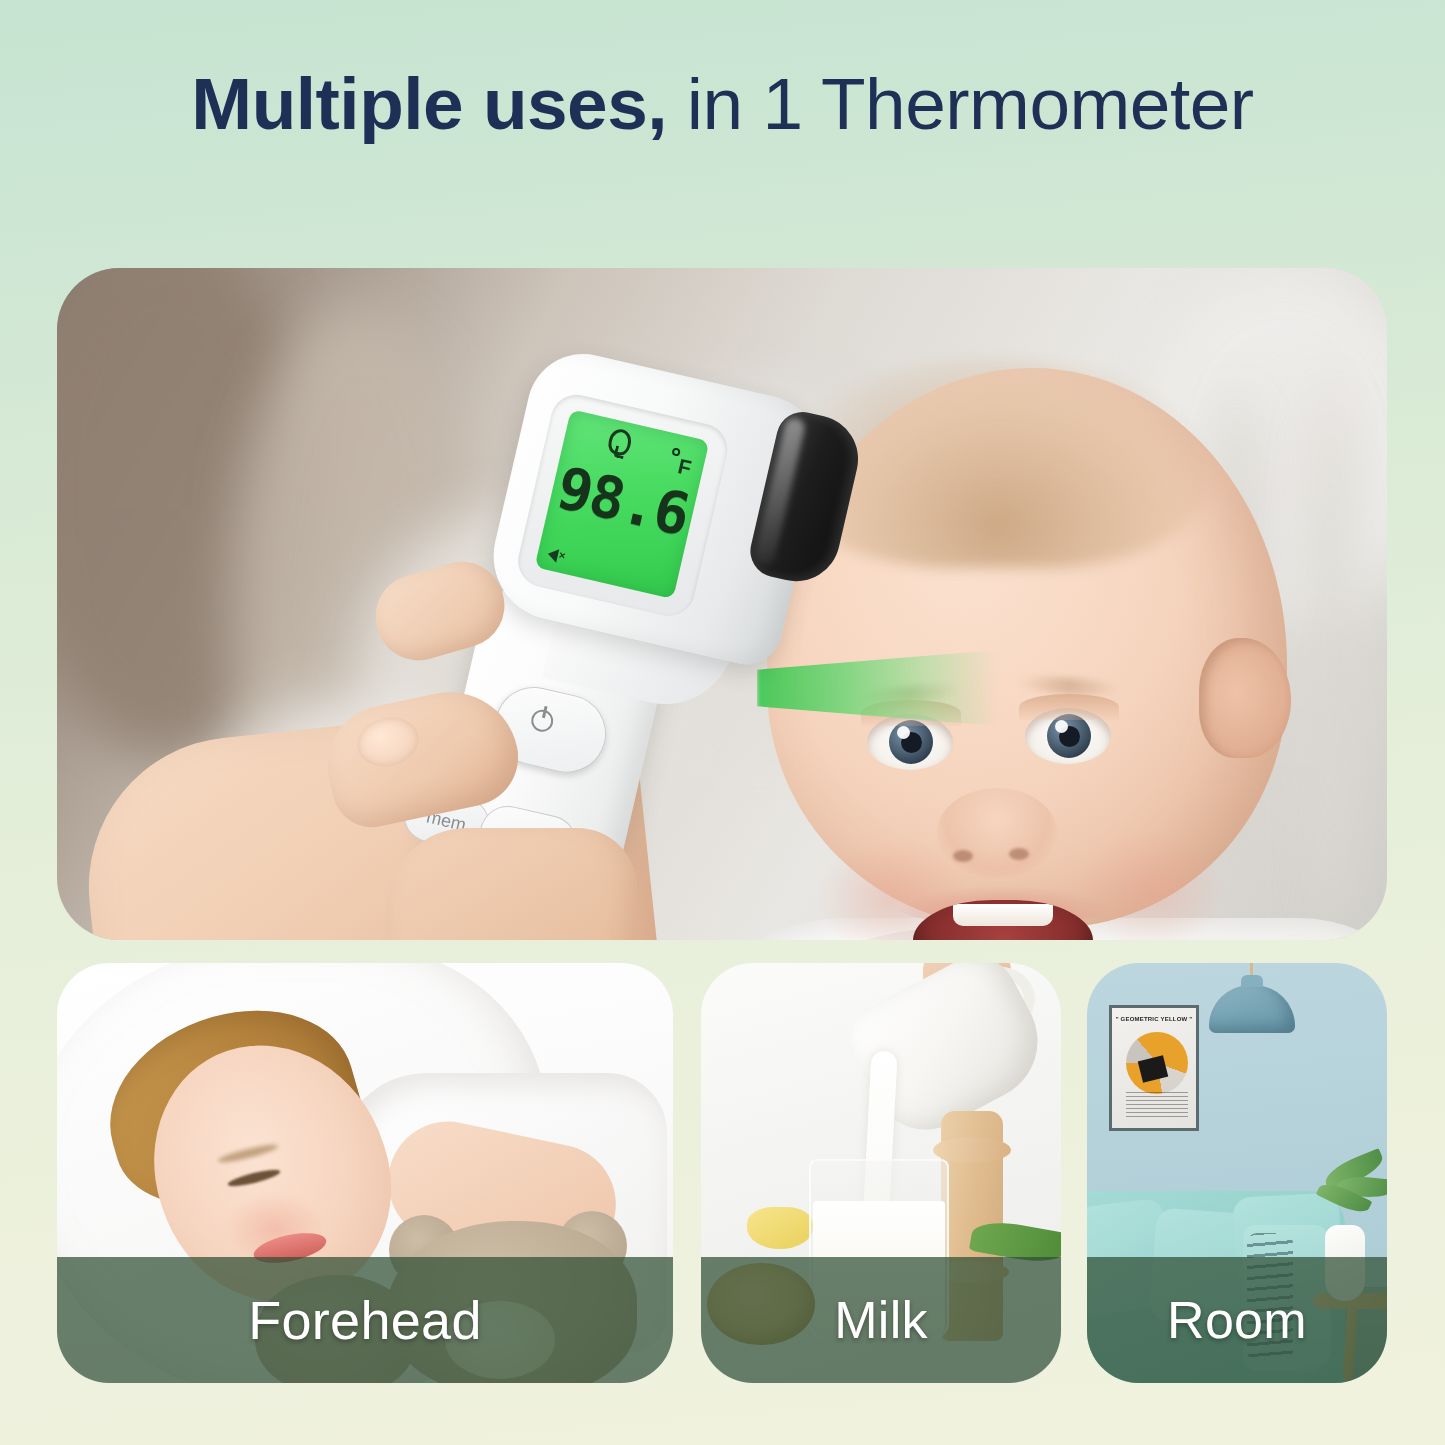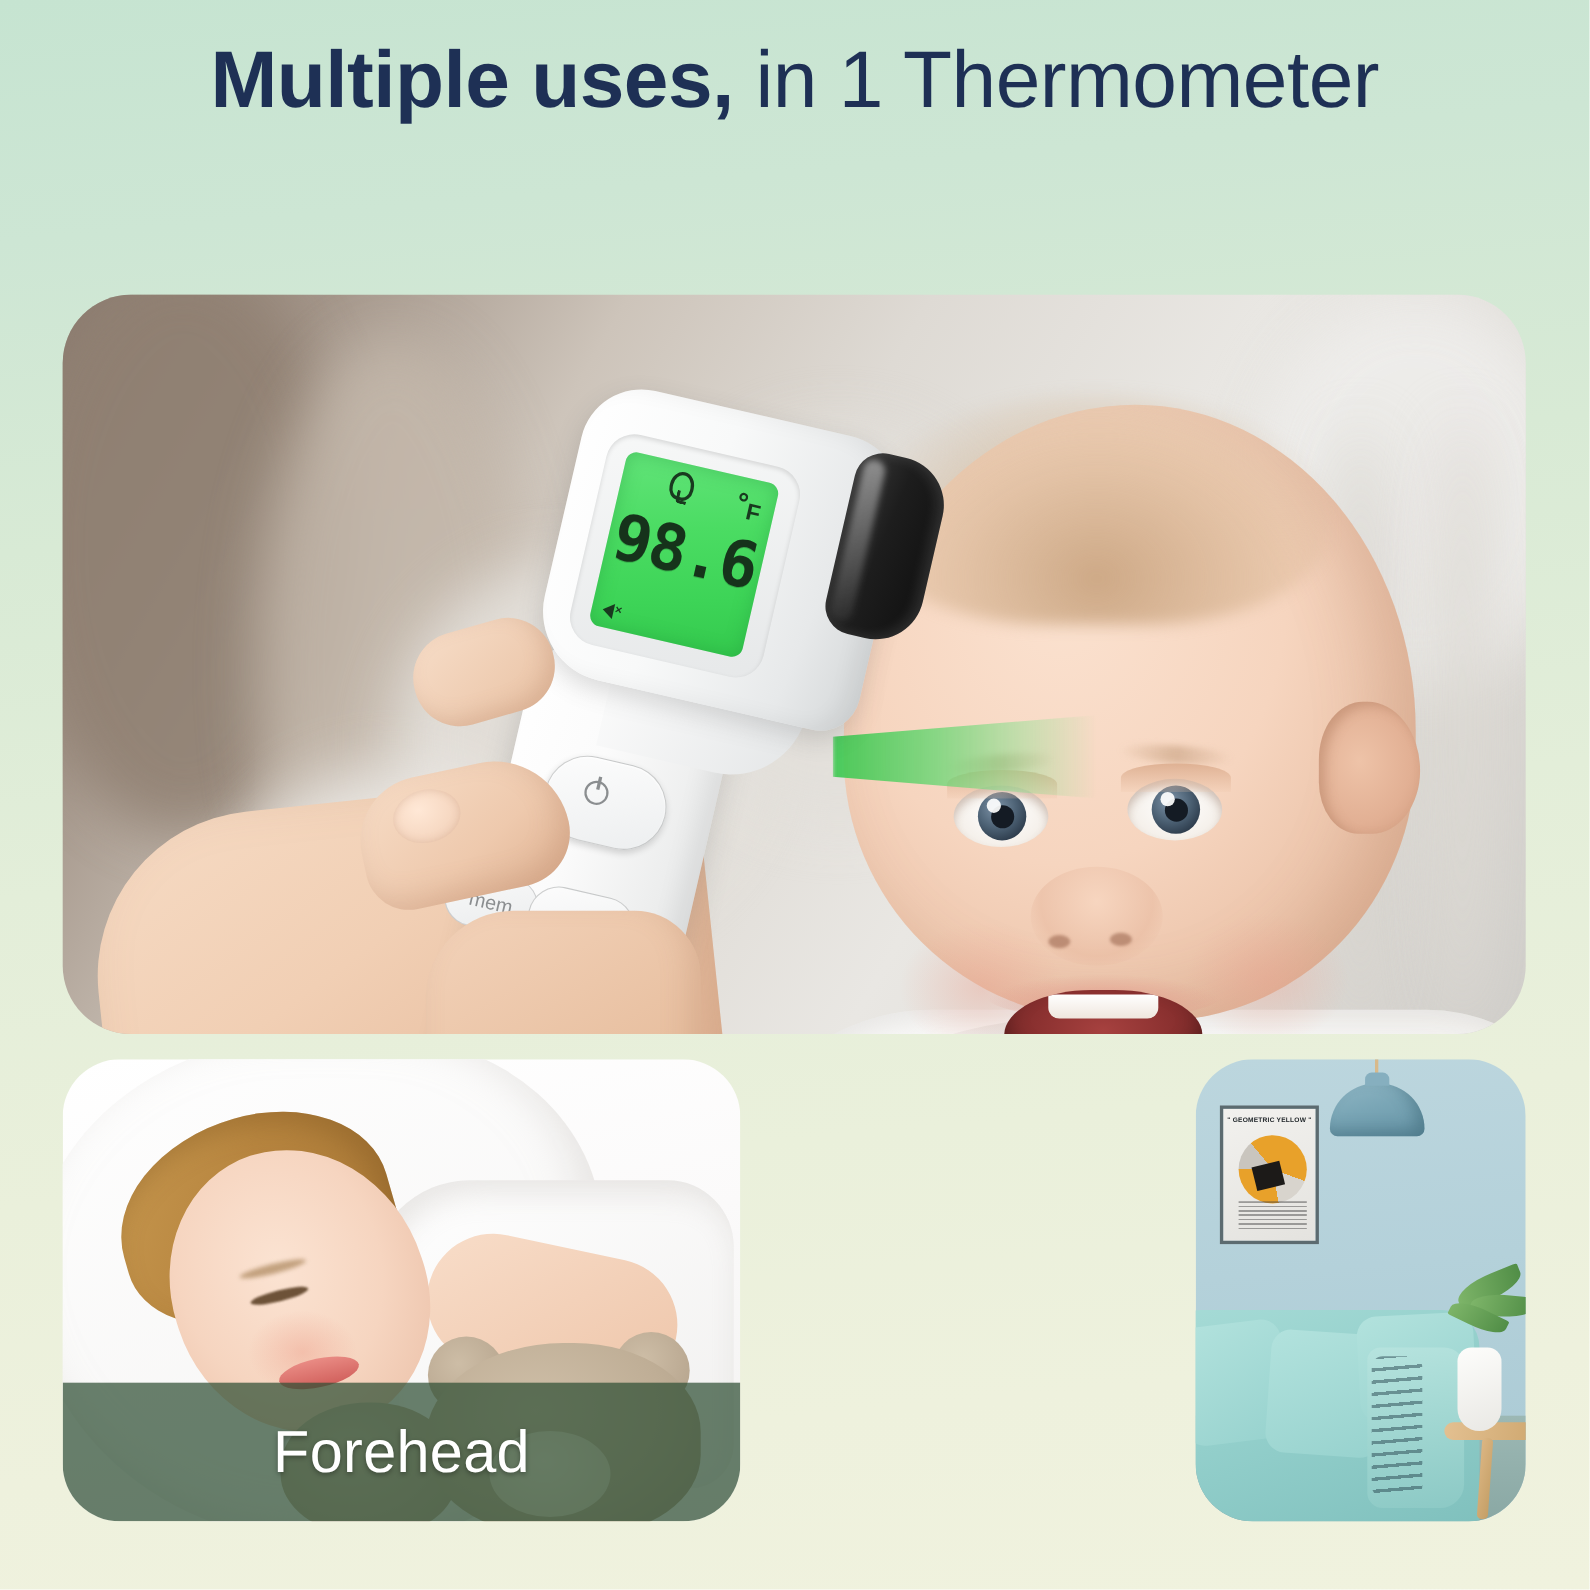--- a/index.html
+++ b/index.html
@@ -4,21 +4,21 @@
 <style>
   * { margin:0; padding:0; box-sizing:border-box; }
   html,body { width:1445px; height:1445px; }
   body {
     font-family:"Liberation Sans", sans-serif;
     background:linear-gradient(175deg,#c6e4d1 0%,#cde6d4 14%,#d8ead5 32%,#e3eed9 52%,#eaf0db 70%,#eef1dd 86%,#f0f2de 100%);
     overflow:hidden; position:relative;
   }
 
   
-  .header { text-align:center; padding-top:36px; }
+  .header { text-align:center; padding-top:67px; }
   .headline {
     font-size:73px; line-height:1.0; color:#1e3055; letter-spacing:-0.5px;
     white-space:nowrap;
   }
   .headline .bold { font-weight:bold; }
   .headline .light { font-weight:400; }
   .subtitle {
     margin-top:30px; font-size:30px; color:#24406a; font-weight:400;
     letter-spacing:0.1px;
   }
@@ -645,20 +645,34 @@
     <div class="kid-cheek"></div>
     <div class="kid-mouth"></div>
     <div class="teddy2"></div>
     <div class="teddy-ear te1"></div>
     <div class="teddy-ear te2"></div>
     <div class="teddy"></div>
     <div class="teddy-snout"></div>
     <div class="card-label">Forehead</div>
   </div>
 
+  <div class="card milk">
+    <div class="milk-bg"></div>
+    <div class="pour-hand"></div>
+    <div class="pitcher-handle"></div>
+    <div class="pitcher"></div>
+    <div class="milk-stream"></div>
+    <div class="mill"></div>
+    <div class="leaf"></div>
+    <div class="tulip"></div>
+    <div class="glass"></div>
+    <div class="glass-milk"></div>
+    <div class="pastry"></div>
+    <div class="card-label">Milk</div>
+  </div>
 
   <div class="card room">
     <div class="room-bg"></div>
     <div class="poster">
       <div class="poster-title">" GEOMETRIC YELLOW "</div>
       <div class="poster-art"></div>
       <div class="poster-lines"></div>
     </div>
     <div class="lamp-cord"></div>
     <div class="lamp"></div>
@@ -668,15 +682,16 @@
     <div class="cushion c2"></div>
     <div class="cushion c3"></div>
     <div class="throw"></div>
     <div class="throw-stripes"></div>
     <div class="side-table"></div>
     <div class="table-leg"></div>
     <div class="plant-leaf pl1"></div>
     <div class="plant-leaf pl2"></div>
     <div class="plant-leaf pl3"></div>
     <div class="plant-vase"></div>
+    <div class="card-label">Room</div>
   </div>
 
 </div>
 
 </body></html>

